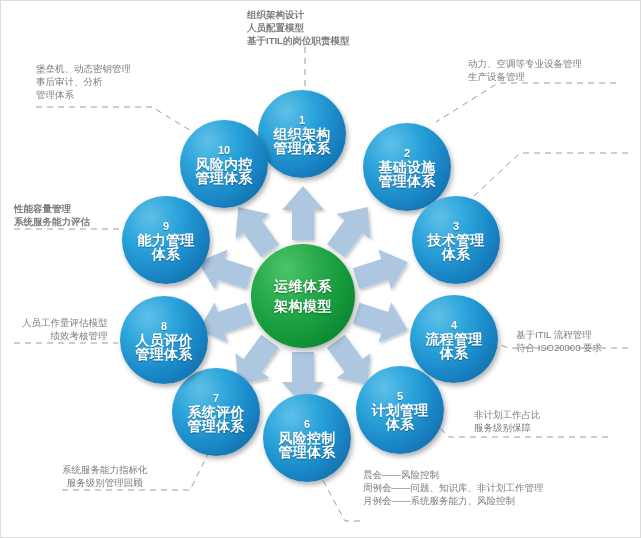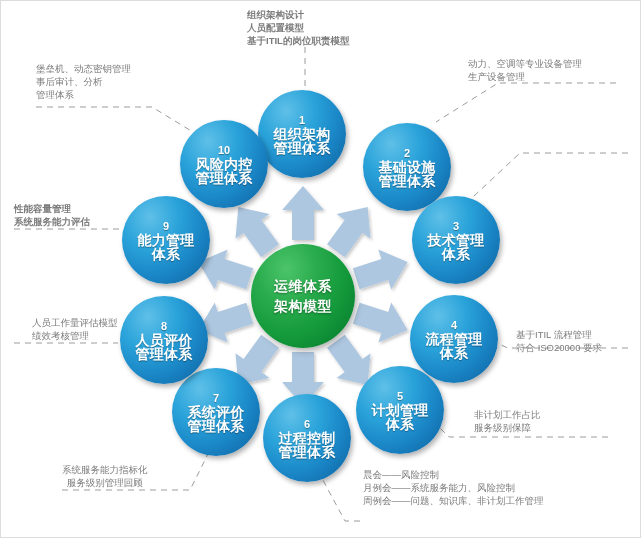--- a/index.html
+++ b/index.html
@@ -122,21 +122,21 @@
   </div>
 
   <div class="node" style="left:356px;top:366px;width:88px;height:88px;">
     <div class="num">5</div>
     <div class="lbl">计划管理</div>
     <div class="lbl">体系</div>
   </div>
 
   <div class="node" style="left:263px;top:394px;width:88px;height:88px;">
     <div class="num">6</div>
-    <div class="lbl">过程控制</div>
+    <div class="lbl">风险控制</div>
     <div class="lbl">管理体系</div>
   </div>
 
   <div class="node" style="left:172px;top:368px;width:88px;height:88px;">
     <div class="num">7</div>
     <div class="lbl">系统评价</div>
     <div class="lbl">管理体系</div>
   </div>
 
   <div class="node" style="left:120px;top:296px;width:88px;height:88px;">
@@ -183,30 +183,30 @@
   <div class="note" style="left:474px;top:408px;">
     <div>非计划工作占比</div>
     <div>服务级别保障</div>
   </div>
 
   <div class="note" style="left:14px;top:202px;font-weight:bold;">
     <div>性能容量管理</div>
     <div>系统服务能力评估</div>
   </div>
 
-  <div class="note" style="left:32px;top:316px;">
+  <div class="note" style="left:22px;top:316px;text-align:right;">
     <div>人员工作量评估模型</div>
     <div>绩效考核管理</div>
   </div>
 
   <div class="note" style="left:62px;top:463px;text-align:center;">
     <div>系统服务能力指标化</div>
     <div>服务级别管理回顾</div>
   </div>
 
   <div class="note" style="left:363px;top:468px;">
     <div>晨会——风险控制</div>
+    <div>周例会——问题、知识库、非计划工作管理</div>
     <div>月例会——系统服务能力、风险控制</div>
-    <div>周例会——问题、知识库、非计划工作管理</div>
   </div>
 
   <div id="frame"></div>
 </div>
 
 </body></html>

